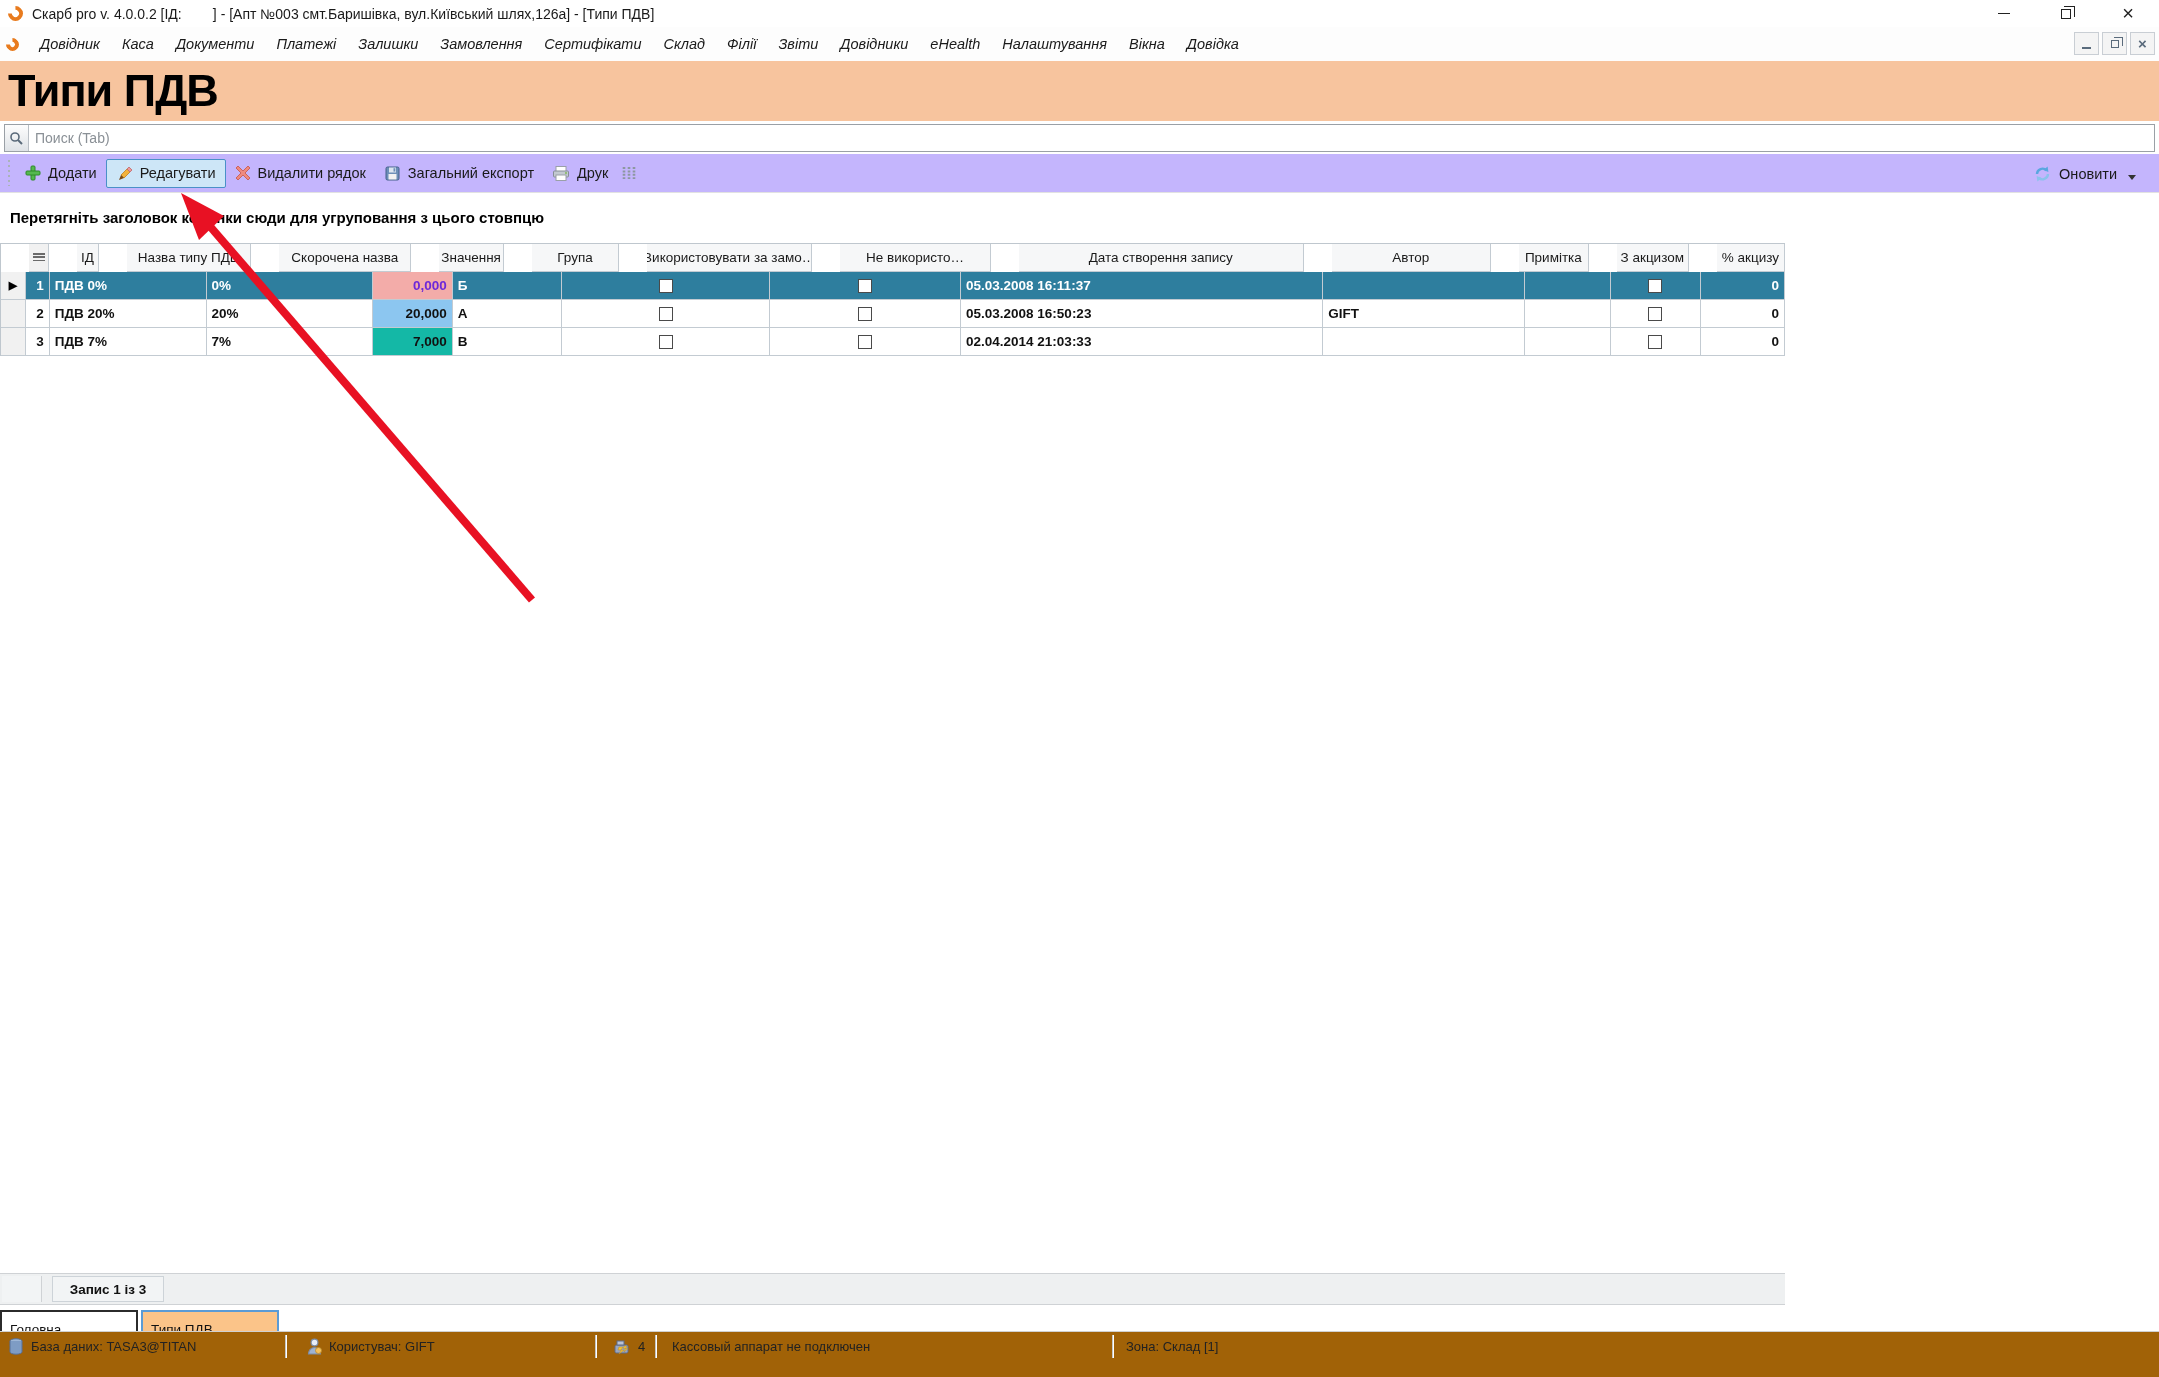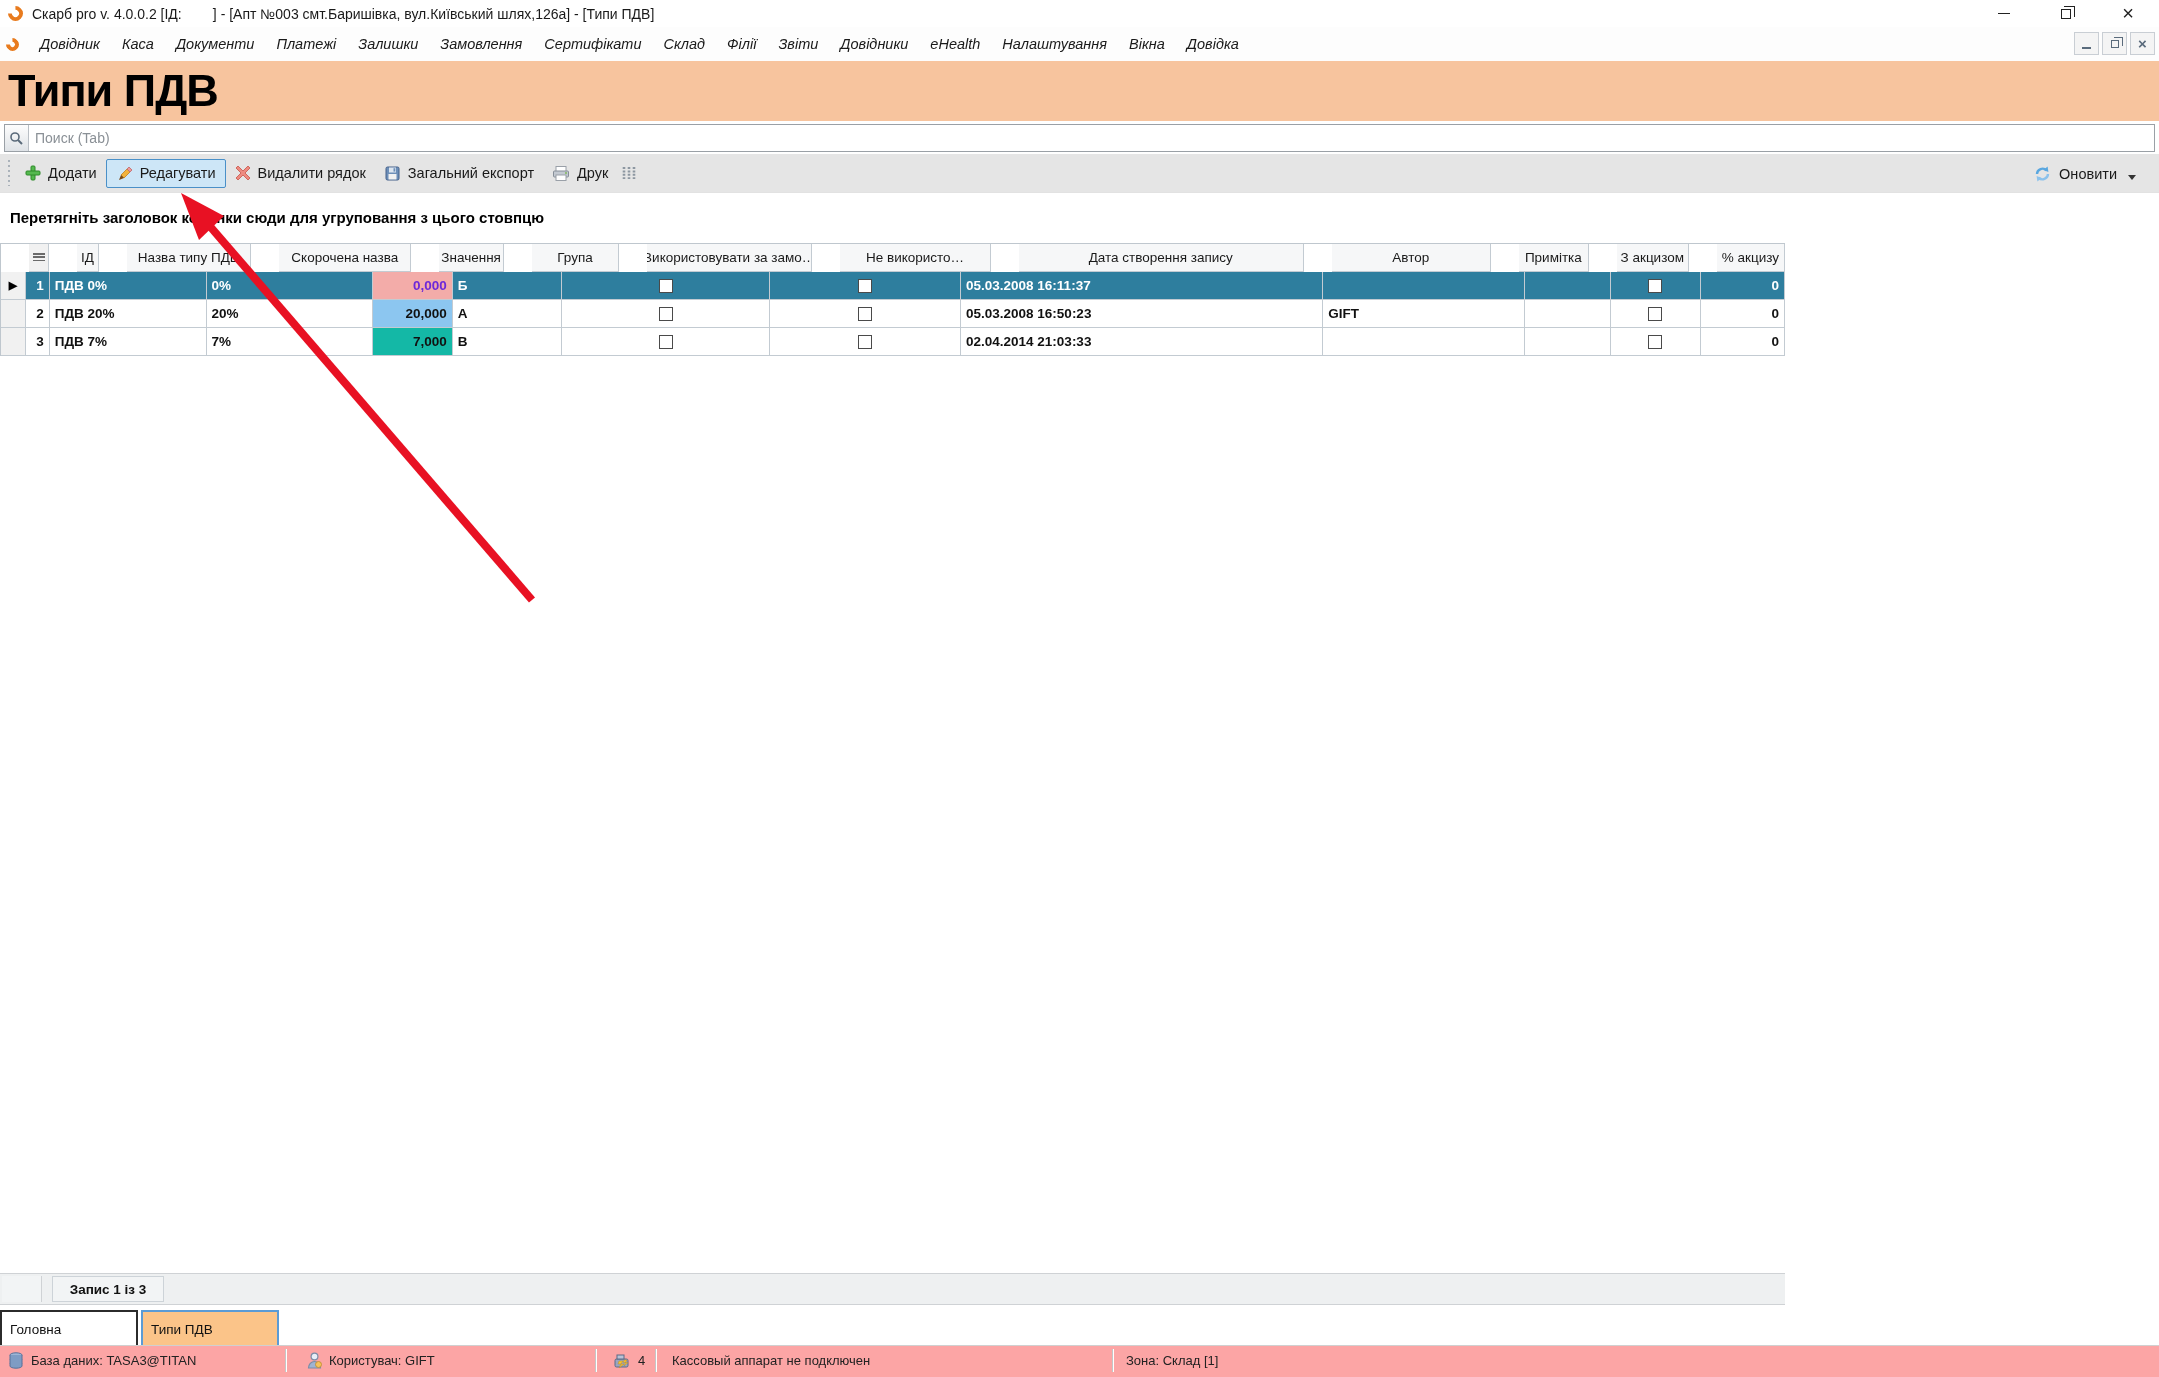--- a/index.html
+++ b/index.html
@@ -31,21 +31,21 @@
   .pageheader h1 { font-size:45px; font-weight:900; letter-spacing:-1px; color:#000; }
 
   
   .search-row { padding:3px 4px 2px 4px; background:#fff; }
   .search-box { height:28px; border:1px solid #9aa0a6; display:flex; align-items:center; background:#fff; }
   .search-icon-btn { width:24px; height:26px; background:linear-gradient(#fdfdfd,#dfe3e7); border-right:1px solid #b9bfc5; display:flex; align-items:center; justify-content:center; }
   .search-input { flex:1; border:none; outline:none; font-size:14px; padding:0 6px; color:#333; font-family:"Liberation Sans", sans-serif; }
   .search-input::placeholder { color:#8a9096; opacity:1; }
 
   
-  .toolbar { height:39px; background:#e5e5e5; border-bottom:1px solid #e2e2e2; display:flex; align-items:center; position:relative; padding-left:4px; }
+  .toolbar { height:39px; background:#c4b5fd; border-bottom:1px solid #e2e2e2; display:flex; align-items:center; position:relative; padding-left:4px; }
   .grip { width:5px; height:26px; margin:0 5px 0 2px; background-image:repeating-linear-gradient(#aab2ba 0 2px, transparent 2px 5px); background-size:2px 100%; background-repeat:repeat-y; background-position:center; }
   .tb-btn { display:flex; align-items:center; gap:7px; padding:5px 9px; font-size:14.5px; color:#1a1a1a; border-radius:2px; }
   .tb-btn.highlight { background:#cde6f7; border:1px solid #4a90c8; }
   .tb-right { position:absolute; right:14px; top:0; height:39px; display:flex; align-items:center; gap:7px; font-size:14.5px; }
   .caret { width:0; height:0; border-left:4px solid transparent; border-right:4px solid transparent; border-top:5px solid #333; margin-left:4px; margin-top:8px; }
 
   
   .content { background:#fff; }
   .group-hint { font-size:15px; font-weight:bold; color:#000; margin:16px 0 0 10px; }
   .grid { margin-top:17px; width:1785px; border-top:1px solid #bfc7ce; border-left:1px solid #bfc7ce; font-size:13.5px; }
@@ -63,21 +63,21 @@
   
   .record-strip { position:absolute; top:1273px; left:0; width:1785px; height:32px; background:#eef0f1; border-top:1px solid #cfd2d5; border-bottom:1px solid #cfd2d5; display:flex; align-items:center; }
   .rs-smallbox { width:40px; height:26px; background:#f2f4f5; border-right:1px solid #cfd2d5; margin-left:2px; }
   .rs-label { min-width:112px; height:26px; background:#f2f4f5; border:1px solid #cdd3d8; margin-left:10px; display:flex; align-items:center; justify-content:center; font-weight:bold; font-size:13.5px; padding:0 12px; }
 
   .wintabs { position:absolute; top:1310px; left:0; width:100%; height:38px; background:#fff; display:flex; align-items:stretch; }
   .wintab { width:138px; margin-right:3px; display:flex; align-items:center; padding-left:8px; font-size:13.5px; }
   .wintab.inactive { border:2px solid #2b2b2b; background:#fff; }
   .wintab.active { border:2px solid #5b9bd5; background:#fbc489; }
 
-  .statusbar { position:absolute; bottom:0; left:0; width:100%; height:32px; background:#fca5a5; border-top:1px solid #d0d0d0; font-size:13px; color:#222; }
+  .statusbar { position:absolute; bottom:0; left:0; width:100%; height:46px; background:#a16207; border-top:1px solid #d0d0d0; font-size:13px; color:#222; }
   .sb-item { position:absolute; top:0; height:29px; display:flex; align-items:center; gap:7px; }
   .sb-sep { position:absolute; top:3px; height:23px; width:0; border-left:1px solid #c6c6c6; border-right:1px solid #fff; }
 
   
   .overlay { position:absolute; left:0; top:0; width:2159px; height:1377px; pointer-events:none; z-index:50; }
 </style>
 </head>
 <body>
 
 <div class="titlebar">

